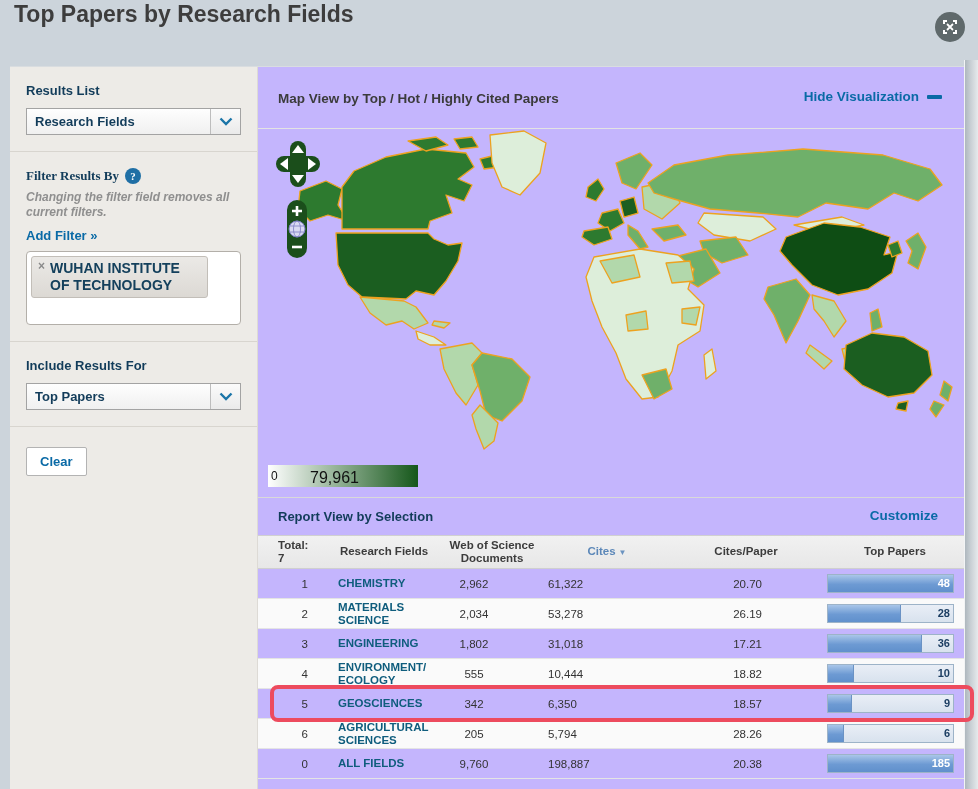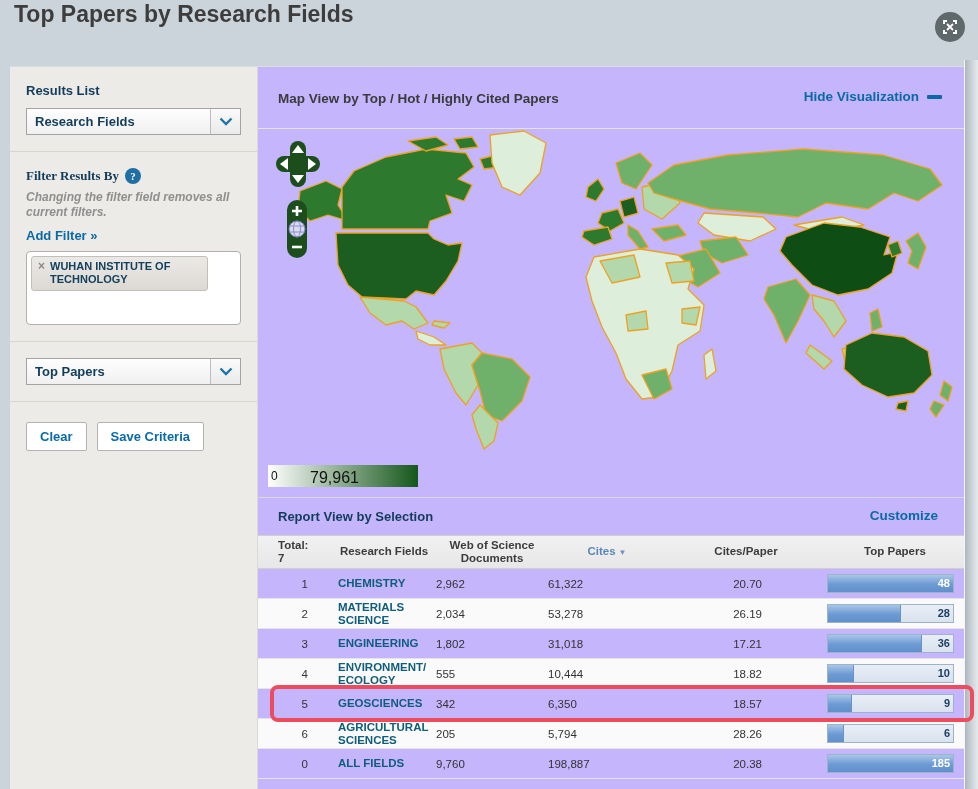--- a/index.html
+++ b/index.html
@@ -34,21 +34,21 @@
   .dd-text { flex:1; font-size:13px; font-weight:bold; color:#123c5a; padding-left:8px; line-height:25px;
     white-space:nowrap; overflow:hidden; }
   .dd-arrow { width:30px; border-left:1px solid #bdbdbd; display:flex; align-items:center; justify-content:center;
     background:linear-gradient(#fbfbfb,#eaeaea); }
   .filter-note { font-size:12px; font-style:italic; font-weight:bold; color:#8f8f8f; line-height:1.25; margin:4px 0 8px; }
   .add-filter { font-size:13px; font-weight:bold; color:#0a6aa6; margin-bottom:8px; cursor:pointer; }
   .filter-box { background:#fff; border:1px solid #b3afa9; border-radius:4px; height:74px; padding:4px; }
   .chip { display:inline-flex; gap:5px; align-items:flex-start; background:linear-gradient(#ebe9e6,#dcd9d4);
     border:1px solid #c2beb8; border-radius:3px; padding:3px 7px 4px 6px; cursor:pointer; }
   .chip-x { font-size:12px; font-weight:bold; color:#8a8a8a; line-height:13px; }
-  .chip-label { font-size:11px; font-weight:bold; color:#14405c; line-height:1.18; width:150px; }
+  .chip-label { font-size:14px; font-weight:bold; color:#14405c; line-height:1.18; width:150px; }
   .btn-row { display:flex; gap:10px; padding-top:4px; }
   .side-btn { background:#fff; border:1px solid #b3b3b3; border-radius:2px; padding:6px 13px;
     font-family:"Liberation Sans",sans-serif; font-size:13px; font-weight:bold; color:#0a6aa6; cursor:pointer; }
 
   
   .main { flex:1; background:#c4b5fd; position:relative; }
   .viz-header { height:62px; position:relative; border-bottom:1px solid #e3e3e3; }
   .viz-title { position:absolute; left:20px; top:24px; font-size:13.5px; font-weight:bold; color:#3b3b3b; }
   .hide-link { position:absolute; right:22px; top:22px; display:flex; align-items:center; gap:8px;
     font-size:13.5px; font-weight:bold; color:#0a6aa6; cursor:pointer; }
@@ -83,21 +83,21 @@
     font-size:11.5px; font-weight:bold; color:#3c3c3c; }
   .th { text-align:center; line-height:1.15; }
   .th-total { text-align:left; padding-left:20px; }
   .th-cites { color:#5b87b8; cursor:pointer; }
   .sort-tri { font-size:8px; color:#6b93c0; margin-left:3px; }
   .trow { height:30px; border-bottom:1px solid #e4e4e4; font-size:11.5px; color:#333; position:relative; }
   .trow.alt { background:#fafafa; }
   .cell-rank { text-align:right; padding-right:24px; }
   .cell-field { font-weight:bold; color:#0f5d7d; line-height:1.1; padding-left:6px;
     overflow-wrap:anywhere; cursor:pointer; width:98px; }
-  .cell-docs { text-align:left; padding-right:36px; }
+  .cell-docs { text-align:center; padding-right:36px; }
   .cell-cites { text-align:left; padding-right:42px; }
   .cell-cpp { text-align:right; padding-right:64px; }
   .cell-bar { display:flex; justify-content:flex-end; padding-right:10px; }
   .bar { position:relative; width:127px; height:19px; border:1px solid #9db3c8;
     background:linear-gradient(#e9eef6,#d8e2ee); }
   .bar-fill { position:absolute; left:0; top:0; bottom:0;
     background:linear-gradient(180deg,#a9c6e9 0%,#6d9ad3 55%,#6090cc 100%); }
   .bar-fill.partial { border-right:1px solid #6a92c4; }
   .bar-num { position:absolute; right:3px; top:0; line-height:17px; font-size:11px; font-weight:bold; color:#1c3e63; }
   .bar-num.light { color:#ffffff; }
@@ -148,34 +148,34 @@
       <div class="add-filter">Add Filter »</div>
       <div class="filter-box">
         <div class="chip">
           <span class="chip-x">×</span>
           <span class="chip-label">WUHAN INSTITUTE OF TECHNOLOGY</span>
         </div>
       </div>
     </div>
 
     <div class="side-section">
+      <div class="side-heading">Include Results For</div>
       <div class="dropdown">
         <div class="dd-text">Top Papers</div>
         <div class="dd-arrow">
           <svg width="14" height="9" viewBox="0 0 14 9">
               <polyline points="1.5,1.5 7,7 12.5,1.5" fill="none" stroke="#1b75a8" stroke-width="2.4"></polyline>
             </svg>
         </div>
       </div>
     </div>
 
     <div class="side-section" style="border-bottom:none;">
       <div class="btn-row">
         <button class="side-btn">Clear</button>
-        <button class="side-btn">Save Criteria</button>
       </div>
     </div>
   </div>
 
   <div class="main">
 
     <div class="viz-header">
       <div class="viz-title">Map View by Top / Hot / Highly Cited Papers</div>
       <div class="hide-link">
         <span>Hide Visualization</span>

